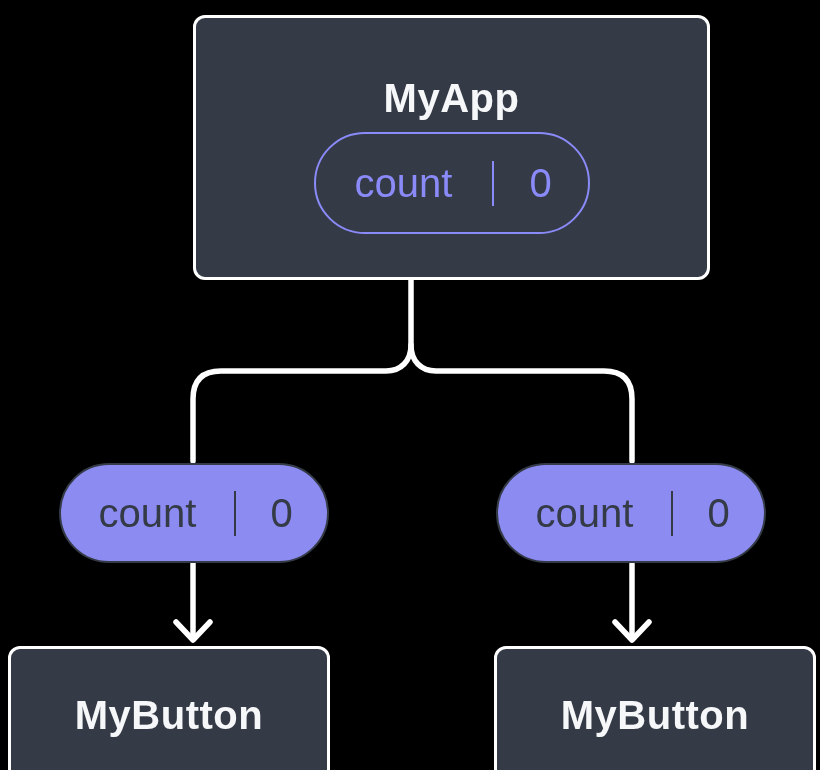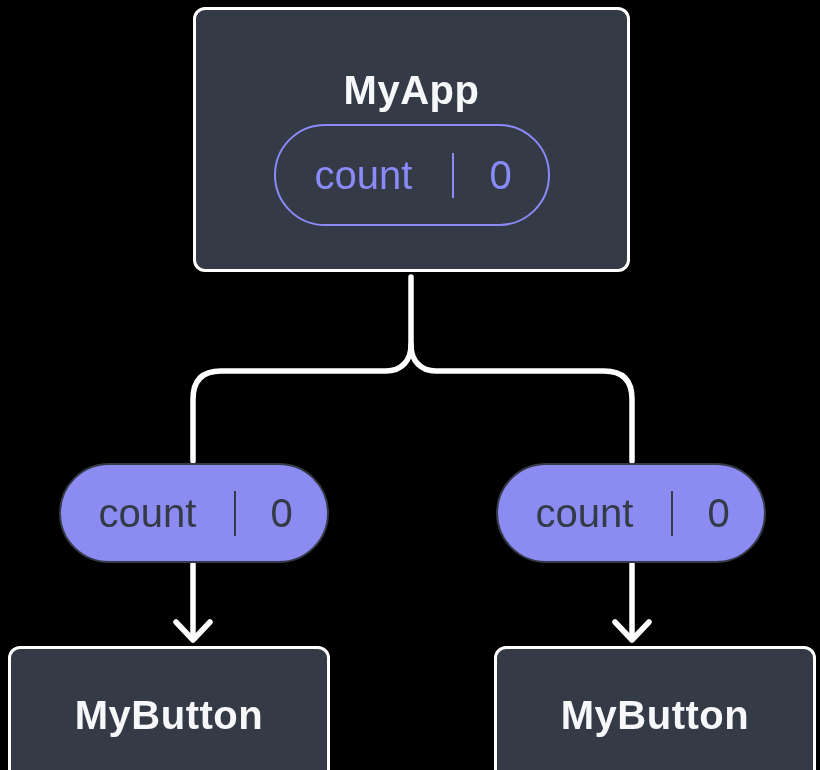--- a/index.html
+++ b/index.html
@@ -23,21 +23,21 @@
   .connectors{position:absolute;inset:0;z-index:1;}
   .connectors path{fill:none;stroke:var(--line);stroke-width:5.5;stroke-linecap:round;stroke-linejoin:round;}
 
   .card{
     position:absolute;z-index:2;
     background:var(--card);
     border:3px solid var(--card-border);
     border-radius:12px;
     box-sizing:border-box;
   }
-  .card-parent{left:193px;top:7px;width:437px;height:265px;}
+  .card-parent{left:193px;top:15px;width:517px;height:265px;}
   .card-title{
     position:absolute;left:0;right:0;text-align:center;
     color:var(--title-text);
     font-size:40px;font-weight:700;letter-spacing:0.5px;
   }
   .card-parent .card-title{top:58px;}
 
   .pill{
     position:absolute;z-index:3;
     display:flex;align-items:center;

